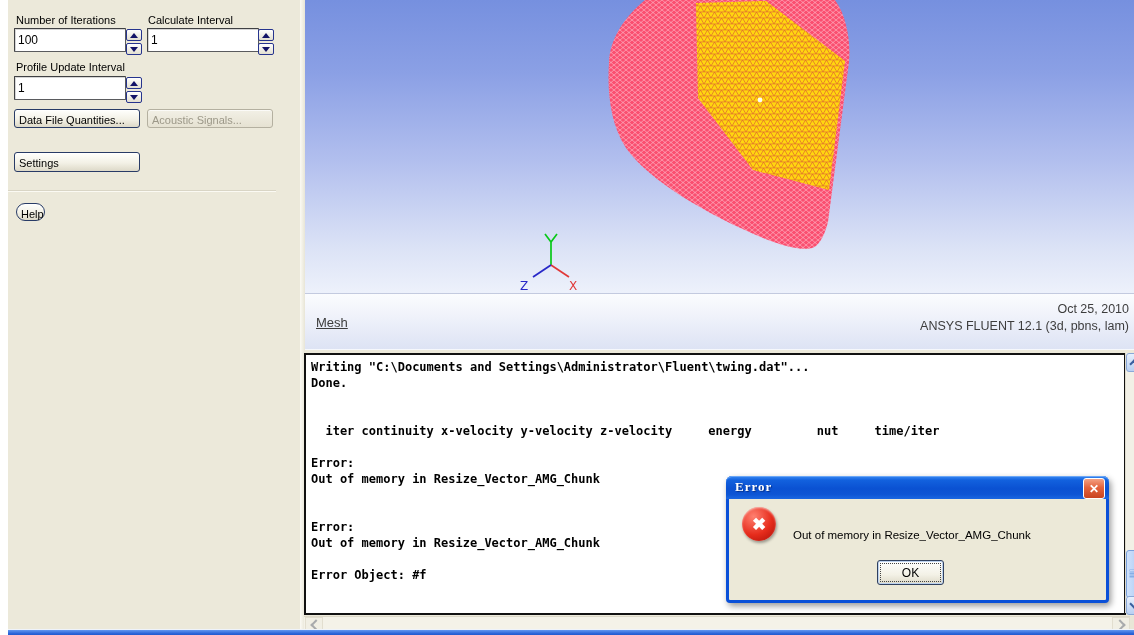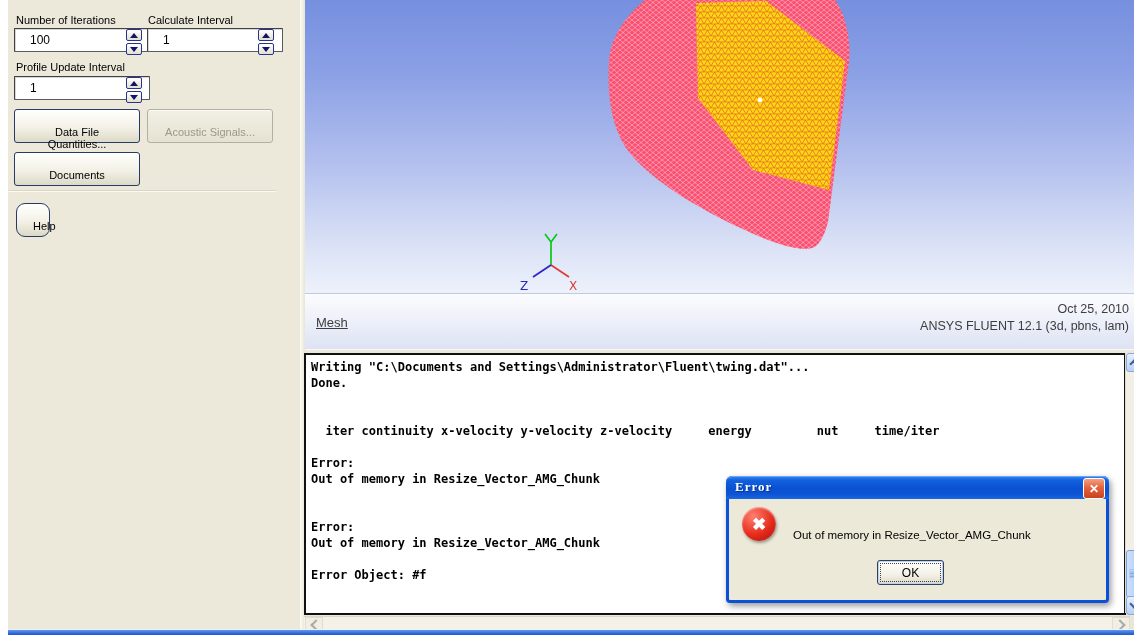--- a/index.html
+++ b/index.html
@@ -3,30 +3,30 @@
 <meta charset="utf-8">
 <style>
   html,body{margin:0;padding:0;}
   #app{position:relative;width:1134px;height:635px;background:#ece9da;overflow:hidden;
        font-family:"Liberation Sans",sans-serif;font-size:11px;color:#000;margin-left:8px;}
 
   
   .fld-label{position:absolute;font-size:11px;color:#000;white-space:nowrap;}
   .txt-input{position:absolute;width:104px;height:20px;background:#fff;border:1px solid #5a5b5e;
              border-top-color:#404144;border-left-color:#404144;border-radius:1px;
-             font-family:"Liberation Sans",sans-serif;font-size:12px;padding:1px 15px;color:#000;
+             font-family:"Liberation Sans",sans-serif;font-size:12px;padding:1px 3px;color:#000;
              box-shadow:inset 1px 1px 0 #d6d6d6;}
   .spinner{position:absolute;display:flex;flex-direction:column;gap:2px;}
   .spin-btn{width:14px;height:10px;border:1px solid #26348e;border-radius:2px;
             background:linear-gradient(#ffffff,#e2dfd0);display:flex;align-items:center;justify-content:center;cursor:default;}
   .tri-up{width:0;height:0;border-left:4px solid transparent;border-right:4px solid transparent;border-bottom:5px solid #131368;}
   .tri-down{width:0;height:0;border-left:4px solid transparent;border-right:4px solid transparent;border-top:5px solid #131368;}
   .xp-btn{position:absolute;border:1px solid #283b66;border-radius:3px;font-size:11px;
-          font-family:"Liberation Sans",sans-serif;color:#000;text-align:center;
-          background:linear-gradient(#fffffd,#f3f1e6 55%,#ddd9c8);padding:16px;cursor:default;
+          font-family:"Liberation Sans",sans-serif;color:#000;text-align:left;
+          background:linear-gradient(#fffffd,#f3f1e6 55%,#ddd9c8);padding:4px;cursor:default;
           box-shadow:0 1px 0 rgba(255,255,255,.7) inset;}
   .xp-btn.disabled{border-color:#b4b0a0;color:#9c9888;background:linear-gradient(#f2f0e6,#e6e2d2);}
   .panel-divider{position:absolute;left:0;width:268px;height:0;border-top:1px solid #d9d5c5;border-bottom:1px solid #fbfaf3;}
   .panel-gap{position:absolute;left:292px;top:0;width:5px;height:629px;background:linear-gradient(90deg,#fbfaf4,#e8e5d6);}
 
   
   .viewport{position:absolute;left:297px;top:0;width:837px;height:349px;}
   .gfx{position:absolute;left:0;top:0;width:837px;height:293px;
        background:linear-gradient(180deg,#7690df 0%,#8ba0e5 25%,#b2bfee 55%,#dce3f6 85%,#edf1fb 100%);}
   .gfx svg{position:absolute;left:0;top:0;}
@@ -123,21 +123,21 @@
       <div class="spin-btn">
           <span class="tri-up"></span>
         </div>
       <div class="spin-btn">
           <span class="tri-down"></span>
         </div>
     </div>
 
     <button class="xp-btn" style="left:6px;top:109px;width:126px;height:19px;">Data File Quantities...</button>
     <button class="xp-btn disabled" style="left:139px;top:109px;width:126px;height:19px;">Acoustic Signals...</button>
-    <button class="xp-btn" style="left:6px;top:152px;width:126px;height:20px;">Documents</button>
+    <button class="xp-btn" style="left:6px;top:152px;width:126px;height:20px;">Settings</button>
 
     <div class="panel-divider" style="top:190px;"></div>
     <button class="xp-btn" style="left:8px;top:203px;width:29px;height:18px;border-radius:9px;">Help</button>
   </div>
 
   <div class="panel-gap"></div>
 
   <div class="viewport">
     <div class="gfx">
       <svg width="837" height="293" viewBox="0 0 837 293">

